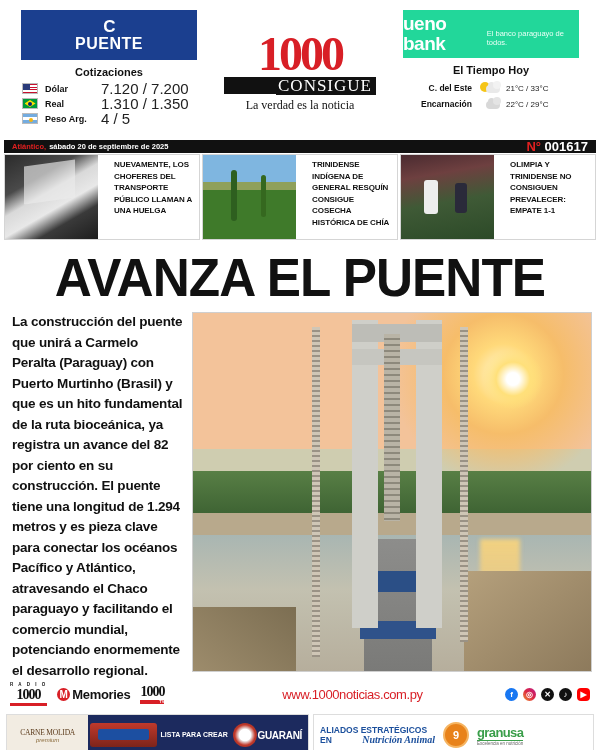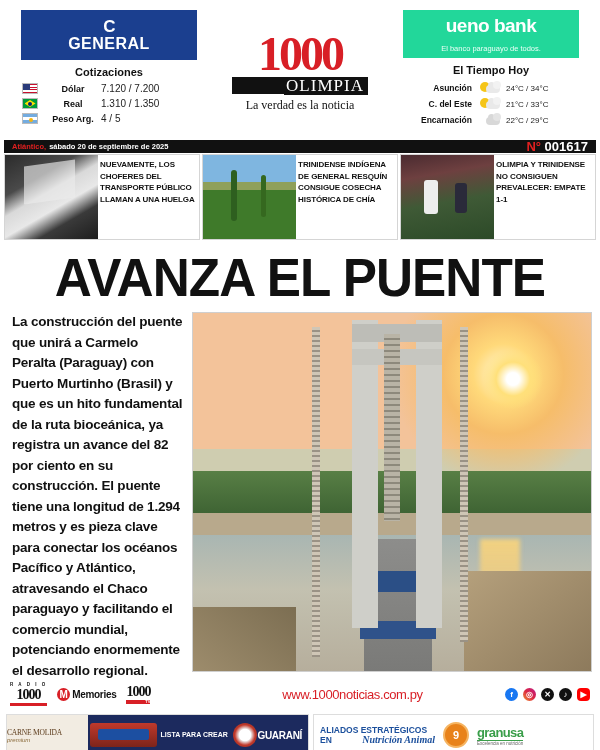--- a/index.html
+++ b/index.html
@@ -32,51 +32,51 @@
     letter-spacing: -1px;
   }
   .britimp-name {
     font-size: 16px; font-weight: bold; letter-spacing: 0.5px; line-height: 17px;
   }
 
   .cotiz-title {
     text-align: center; font-size: 11px; font-weight: bold; color: #111;
     margin-top: 6px; margin-bottom: 3px;
   }
-  .cotiz-row { display: flex; align-items: center; height: 15px; font-size: 9px; text-align: center; }
+  .cotiz-row { display: flex; align-items: center; height: 15px; font-size: 9px; }
   .flag { width: 16px; height: 11px; margin-right: 7px; margin-left: 8px; border: 0.5px solid #bbb; position: relative; overflow:hidden; flex:none;}
   .flag-us { background: linear-gradient(#c8102e 0 14%, #fff 14% 28%, #c8102e 28% 42%, #fff 42% 56%, #c8102e 56% 70%, #fff 70% 85%, #c8102e 85% 100%); }
   .flag-us::after { content:""; position:absolute; left:0; top:0; width:7px; height:6px; background:#2a3b7a; }
   .flag-br { background: #009c3b; display:flex; align-items:center; justify-content:center; }
   .flag-br::before { content:""; width:11px; height:7px; background:#ffdf00; transform: rotate(0deg); clip-path: polygon(50% 0, 100% 50%, 50% 100%, 0 50%); }
   .flag-br::after { content:""; position:absolute; width:4px; height:4px; border-radius:50%; background:#002776; }
   .flag-ar { background: linear-gradient(#74acdf 0 33%, #fff 33% 66%, #74acdf 66% 100%); }
   .flag-ar::after { content:""; position:absolute; left:6px; top:3.5px; width:4px; height:4px; border-radius:50%; background:#f6b40e; }
   .cotiz-label { font-weight: bold; width: 56px; color:#111; }
-  .cotiz-value { color: #222; font-size: 10px; }
+  .cotiz-value { color: #222; font-size: 15px; }
 
   
   .logo-1000 {
     font-size: 48px; font-weight: bold; color: #d81f26; line-height: 44px;
     letter-spacing: -3px; font-family: "Liberation Serif", serif;
   }
   .logo-noticias-wrap { display:flex; align-items:center; margin-top: 1px; }
   .logo-blackbar { background: #111; width: 52px; height: 17px; }
   .logo-noticias {
     background: #111; color: #fff; font-size: 17px; letter-spacing: 1px;
     padding: 0 4px 1px 2px; line-height: 17px; font-family: "Liberation Serif", serif;
   }
   .logo-tagline {
     font-size: 12px; color: #111; margin-top: 3px; font-family: "Liberation Serif", serif;
   }
 
   
   .ueno {
     background: #22d79a; height: 48px; width: 176px; margin: 4px auto 0 auto;
-    display:flex; flex-direction: column; align-items:center; justify-content:center;
+    display:flex; align-items:center; justify-content:center;
   }
   .ueno-name { color:#fff; font-size: 19px; font-weight: bold; letter-spacing:-0.5px; line-height:20px;}
   .ueno-sub { color:#eafff6; font-size: 7.5px; margin-top:8px; }
 
   .tiempo-title { text-align:center; font-size: 11px; font-weight: bold; color:#111; margin-top:6px; margin-bottom:4px;}
   .tiempo-row { display:flex; align-items:center; height: 16px; }
   .tiempo-city { font-size: 8.5px; font-weight: bold; width: 82px; text-align:right; padding-right:6px; color:#111;}
   .wx-icon { width: 22px; height: 15px; position: relative; flex:none; }
   .wx-sun { position:absolute; left:2px; top:1px; width:10px; height:10px; border-radius:50%; background:#f5c518; }
   .wx-cloud { position:absolute; right:0px; top:4px; width:14px; height:8px; background:#e9e9e9; border-radius:5px; }
@@ -96,21 +96,21 @@
   .datebar-date { color:#ffffff; font-size: 7.5px; font-weight: bold; }
   .datebar-left { display:flex; gap:3px; }
   .datebar-num { color:#ffffff; font-size: 13px; font-weight: bold; }
   .datebar-num .nlabel { color:#e02020; }
 
   
   .teasers { display:flex; height: 86px; margin: 1px 4px 0 4px; gap: 2px; }
   .teaser { flex:1; display:flex; border: 1px solid #d5d5d5; background:#fff; }
   .teaser-img { width: 48%; position: relative; overflow:hidden; }
   .teaser-txt {
-    flex: 1; padding: 4px 4px 2px 2px; font-size: 8px; font-weight: bold;
+    flex: 1; padding: 4px 4px 2px 16px; font-size: 8px; font-weight: bold;
     color:#111; line-height: 11.5px; letter-spacing: -0.1px;
   }
   
   .ph-bus { background: linear-gradient(150deg,#2b2b2b 0%, #4a4a4a 30%, #d9d9d9 45%, #e8e8e8 60%, #3a3a3a 75%, #1d1d1d 100%); }
   .ph-bus::after{content:"";position:absolute;left:20%;top:10%;width:55%;height:45%;background:rgba(235,235,235,.65);transform:skewY(-8deg);}
   .ph-chia { background: linear-gradient(#7fb6e0 0 32%, #8fa05a 32% 42%, #3f7a2a 42% 100%); }
   .ph-chia::after{content:"";position:absolute;left:30%;top:18%;width:6px;height:60%;background:#2e5f1f;border-radius:3px;}
   .ph-chia::before{content:"";position:absolute;left:62%;top:24%;width:5px;height:50%;background:#35681f;border-radius:3px;}
   .ph-futbol { background: linear-gradient(170deg,#4a2b30 0%, #6e4040 25%, #3f5a36 55%, #2c4a28 100%); }
   .ph-futbol::after{content:"";position:absolute;left:25%;top:30%;width:14px;height:40%;background:#ededed;border-radius:3px;}
@@ -170,39 +170,39 @@
     display:flex; align-items:center; height: 36px; margin: 4px 10px 0 10px;
   }
   .fb-left { display:flex; align-items:center; gap: 10px; width: 190px; }
   .brand-radio { display:flex; flex-direction:column; align-items:center; }
   .brand-radio .kicker { font-size: 4.5px; letter-spacing: 2px; color:#111; font-weight:bold;}
   .brand-radio .big { font-size: 14px; font-weight:bold; color:#111; letter-spacing:-1px; font-family:"Liberation Serif",serif;}
   .brand-radio .bar { background:#d81f26; height:3px; width:100%; }
   .brand-memories { display:flex; align-items:center; gap:2px; }
   .mem-circle { width:13px; height:13px; border-radius:50%; background:#d81f26; color:#fff;
     font-size:10px; font-weight:bold; display:flex; align-items:center; justify-content:center; }
-  .mem-text { font-size:10px; font-weight:bold; color:#111; letter-spacing:-0.3px;}
+  .mem-text { font-size:13px; font-weight:bold; color:#111; letter-spacing:-0.3px;}
   .brand-tv { display:flex; flex-direction:column; align-items:center; }
   .brand-tv .big { font-size: 14px; font-weight:bold; color:#111; letter-spacing:-1px; font-family:"Liberation Serif",serif;}
   .brand-tv .bar { background:#d81f26; height:4px; width:100%; display:flex; justify-content:flex-end;}
   .brand-tv .bar span { color:#fff; font-size:4px; font-weight:bold; line-height:4px;}
   .fb-url { flex:1; text-align:center; color:#d81f26; font-size: 13px; letter-spacing:-0.4px; }
   .fb-social { display:flex; gap: 5px; align-items:center; }
   .soc { width: 13px; height: 13px; border-radius: 50%; display:flex; align-items:center; justify-content:center; color:#fff; font-size:8px; font-weight:bold; }
   .soc-fb { background:#1877f2; }
   .soc-ig { background: linear-gradient(45deg,#f09433,#dc2743,#bc1888); }
   .soc-x { background:#111; }
   .soc-tt { background:#111; }
   .soc-yt { background:#ff0000; border-radius:4px; }
 
   
   .adstrip { display:flex; height: 42px; margin: 2px 6px 0 6px; gap:4px; }
   .ad-left { flex: 1.06; display:flex; align-items:center; overflow:hidden;
     background: linear-gradient(90deg,#f2ece2 0 27%, #1c2a5e 27% 100%); border:1px solid #ddd;}
-  .ad-carne { width: 27%; }
+  .ad-carne { width: 27%; text-align:center; }
   .ad-carne .t1 { font-size: 7.5px; color:#5b3a1a; font-family:"Liberation Serif",serif; letter-spacing:-0.2px;}
   .ad-carne .t2 { font-size: 6px; color:#8a6a3a; font-style:italic; }
   .ad-pack { width:22%; height:60%; margin-left:2px; background: linear-gradient(#c0392b,#7d241b); border-radius:3px; position:relative;}
   .ad-pack::after{content:"";position:absolute;left:12%;top:25%;width:76%;height:45%;background:#1c4fa1;border-radius:2px;}
   .ad-lista { color:#fff; font-size:7px; font-weight:bold; line-height:8px; margin-left:4px; }
   .ad-bowl { width: 24px; height:24px; border-radius:50%; margin-left:5px; background: radial-gradient(#fff 35%, #f0f0f0 36%, #c0392b 60%, #7d241b 100%); }
   .ad-guarani { color:#fff; font-size:10px; font-weight:bold; margin-left:auto; margin-right:6px; letter-spacing:-0.3px;}
   .ad-right { flex: 0.94; display:flex; align-items:center; background:#ffffff; border:1px solid #ddd; padding: 0 6px;}
   .ad-aliados { font-size: 8.5px; font-weight:bold; color:#1b4f9c; line-height:10px; }
   .ad-aliados .cursive { font-family:"Liberation Serif",serif; font-style:italic; font-size:10px; color:#1b4f9c;margin-left:28px;}
@@ -216,21 +216,21 @@
 </head>
 <body>
 
 <div class="page">
 
   <div class="header">
 
     <div class="hdr-col hdr-left">
       <div class="britimp">
         <div class="britimp-mark">C</div>
-        <div class="britimp-name">GENERAL</div>
+        <div class="britimp-name">PUENTE</div>
       </div>
       <div class="cotiz-title">Cotizaciones</div>
 
       <div class="cotiz-row">
         <span class="flag flag-us"></span>
         <span class="cotiz-label">Dólar</span>
         <span class="cotiz-value">7.120 / 7.200</span>
       </div>
       <div class="cotiz-row">
         <span class="flag flag-br"></span>
@@ -241,40 +241,32 @@
         <span class="flag flag-ar"></span>
         <span class="cotiz-label">Peso Arg.</span>
         <span class="cotiz-value">4 / 5</span>
       </div>
     </div>
 
     <div class="hdr-col hdr-center">
       <div class="logo-1000">1000</div>
       <div class="logo-noticias-wrap">
         <span class="logo-blackbar"></span>
-        <span class="logo-noticias">OLIMPIA</span>
+        <span class="logo-noticias">CONSIGUE</span>
       </div>
       <div class="logo-tagline">La verdad es la noticia</div>
     </div>
 
     <div class="hdr-col hdr-right">
       <div class="ueno">
         <div class="ueno-name">ueno bank</div>
         <div class="ueno-sub">El banco paraguayo de todos.</div>
       </div>
       <div class="tiempo-title">El Tiempo Hoy</div>
 
-      <div class="tiempo-row">
-        <span class="tiempo-city">Asunción</span>
-        <span class="wx-icon">
-          <span class="wx-sun"></span>
-            <span class="wx-cloud"></span>
-        </span>
-        <span class="tiempo-temp">24°C / 34°C</span>
-      </div>
       <div class="tiempo-row">
         <span class="tiempo-city">C. del Este</span>
         <span class="wx-icon">
           <span class="wx-sun"></span>
             <span class="wx-cloud"></span>
         </span>
         <span class="tiempo-temp">21°C / 33°C</span>
       </div>
       <div class="tiempo-row">
         <span class="tiempo-city">Encarnación</span>

